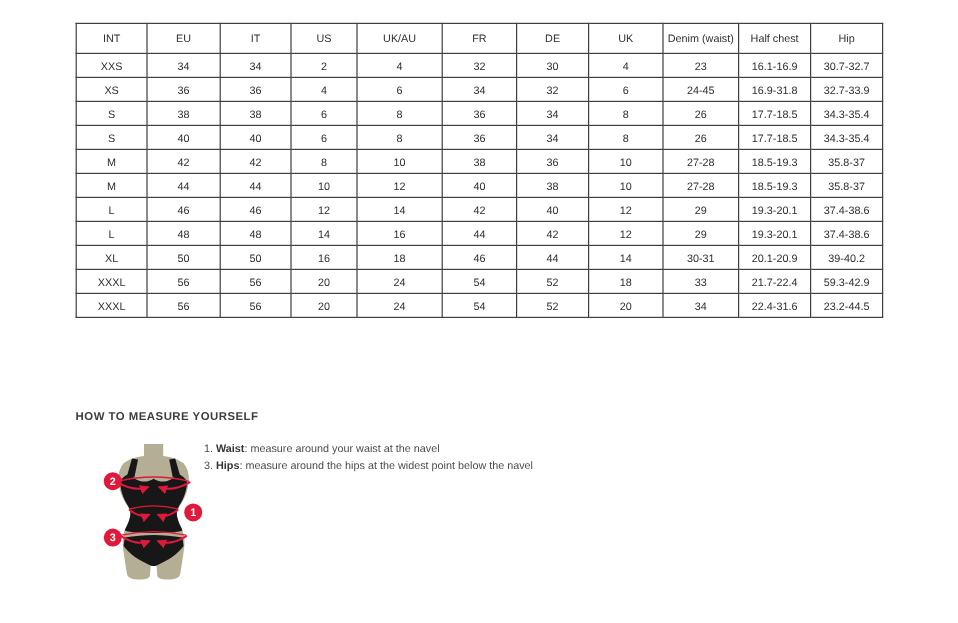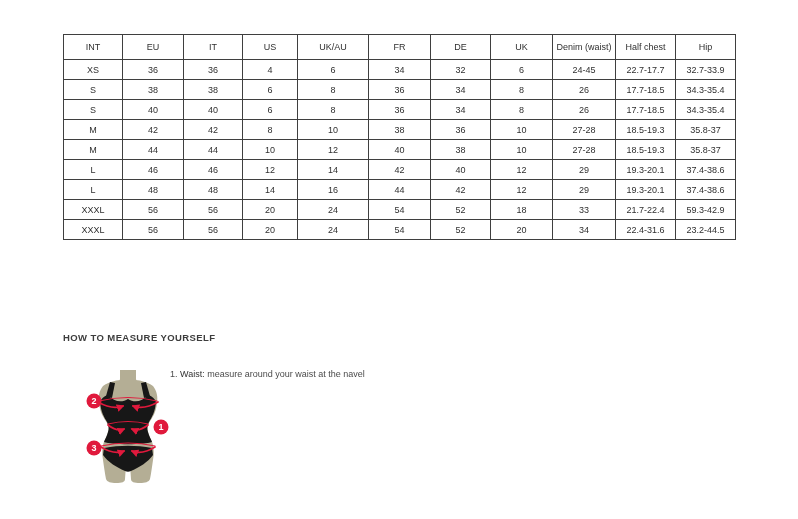--- a/index.html
+++ b/index.html
@@ -10,44 +10,44 @@
     --text:#2f2f2f;
   }
   *{box-sizing:border-box;margin:0;padding:0;}
   html,body{background:#ffffff;}
   body{
     width:798px;height:519px;position:relative;overflow:hidden;
     font-family:"Liberation Sans", sans-serif;color:var(--text);
   }
   
   table.size-table{
-    position:absolute;left:63px;top:34px;width:672px;
+    position:absolute;left:63px;top:19px;width:672px;
     border-collapse:collapse;table-layout:fixed;
     border:1.5px solid #2b2b2b;
   }
   table.size-table th, table.size-table td{
     border:1px solid var(--border);
     font-size:9px;font-weight:400;text-align:center;vertical-align:middle;
     color:var(--text);padding:0;white-space:nowrap;overflow:hidden;
   }
   table.size-table th{height:25px;}
   table.size-table td{height:20px;}
   
   .howto-heading{
-    position:absolute;left:63px;top:332px;
+    position:absolute;left:63px;top:342px;
     font-size:9.5px;font-weight:700;letter-spacing:.4px;color:#3d3d3d;
   }
   .figure-wrap{position:absolute;left:68px;top:368px;width:120px;height:132px;}
   ol.steps{
     position:absolute;left:170px;top:369px;list-style:none;
   }
   ol.steps li{
     font-size:9px;color:#4b4b4b;height:14.3px;line-height:10px;white-space:nowrap;
   }
-  ol.steps li b{color:#333;font-weight:400;text-align:center;}
+  ol.steps li b{color:#333;font-weight:700;text-align:center;}
 </style>
 </head>
 <body>
 
 <div>
 
   <table class="size-table">
     <colgroup>
       <col style="width:59px">
         <col style="width:61px">
@@ -71,30 +71,43 @@
           <th>FR</th>
           <th>DE</th>
           <th>UK</th>
           <th>Denim (waist)</th>
           <th>Half chest</th>
           <th>Hip</th>
         </tr>
     </thead>
     <tbody id="size-body">
         <tr>
+          <td>XXS</td>
+          <td>34</td>
+          <td>34</td>
+          <td>2</td>
+          <td>4</td>
+          <td>32</td>
+          <td>30</td>
+          <td>4</td>
+          <td>23</td>
+          <td>16.1-16.9</td>
+          <td>30.7-32.7</td>
+        </tr>
+        <tr>
           <td>XS</td>
           <td>36</td>
           <td>36</td>
           <td>4</td>
           <td>6</td>
           <td>34</td>
           <td>32</td>
           <td>6</td>
           <td>24-45</td>
-          <td>22.7-17.7</td>
+          <td>16.9-31.8</td>
           <td>32.7-33.9</td>
         </tr>
         <tr>
           <td>S</td>
           <td>38</td>
           <td>38</td>
           <td>6</td>
           <td>8</td>
           <td>36</td>
           <td>34</td>
@@ -160,20 +173,33 @@
           <td>48</td>
           <td>48</td>
           <td>14</td>
           <td>16</td>
           <td>44</td>
           <td>42</td>
           <td>12</td>
           <td>29</td>
           <td>19.3-20.1</td>
           <td>37.4-38.6</td>
+        </tr>
+        <tr>
+          <td>XL</td>
+          <td>50</td>
+          <td>50</td>
+          <td>16</td>
+          <td>18</td>
+          <td>46</td>
+          <td>44</td>
+          <td>14</td>
+          <td>30-31</td>
+          <td>20.1-20.9</td>
+          <td>39-40.2</td>
         </tr>
         <tr>
           <td>XXXL</td>
           <td>56</td>
           <td>56</td>
           <td>20</td>
           <td>24</td>
           <td>54</td>
           <td>52</td>
           <td>18</td>
@@ -241,15 +267,16 @@
       </g>
       <g>
         <circle cx="26" cy="80" r="7.5" fill="var(--accent)"></circle>
         <text x="26" y="83.2" text-anchor="middle" font-size="9" font-weight="bold" fill="#ffffff" font-family="Liberation Sans, sans-serif">3</text>
       </g>
     </svg>
   </div>
 
   <ol class="steps" id="steps">
       <li><span>1. </span><b>Waist</b><span>: measure around your waist at the navel</span></li>
+      <li><span>3. </span><b>Hips</b><span>: measure around the hips at the widest point below the navel</span></li>
     </ol>
 
 </div>
 
 </body></html>

